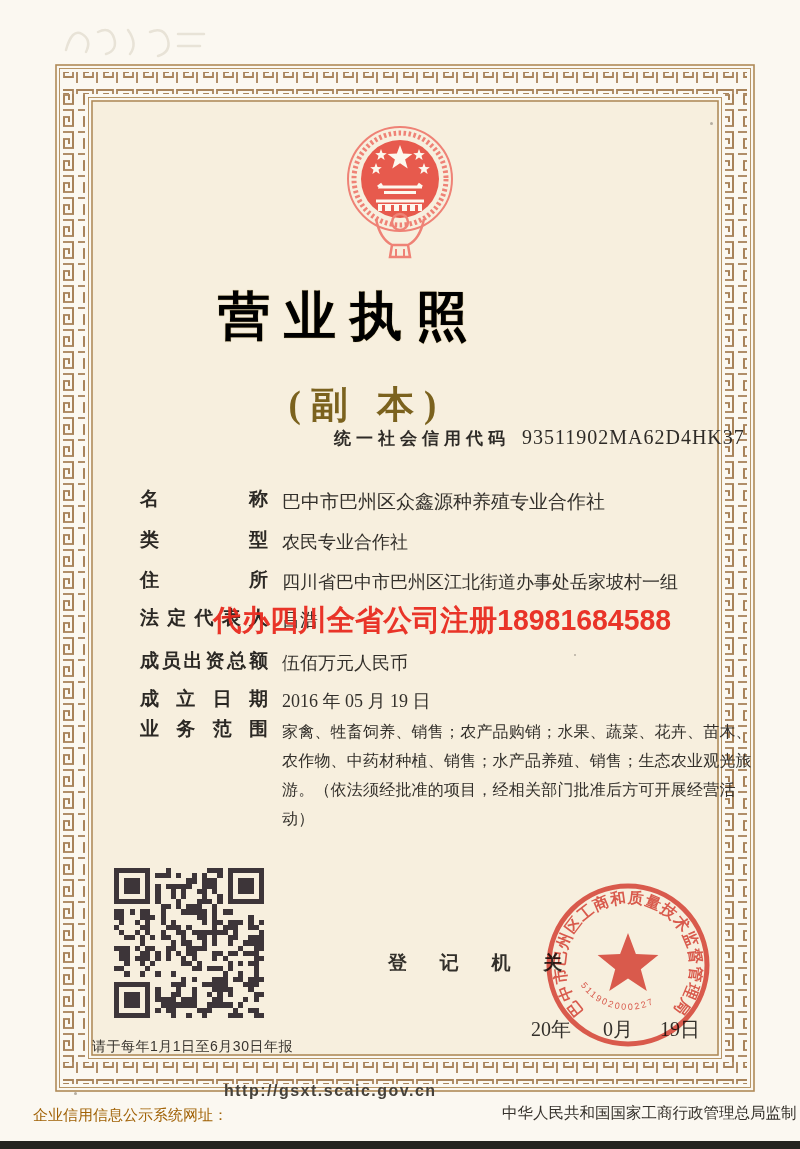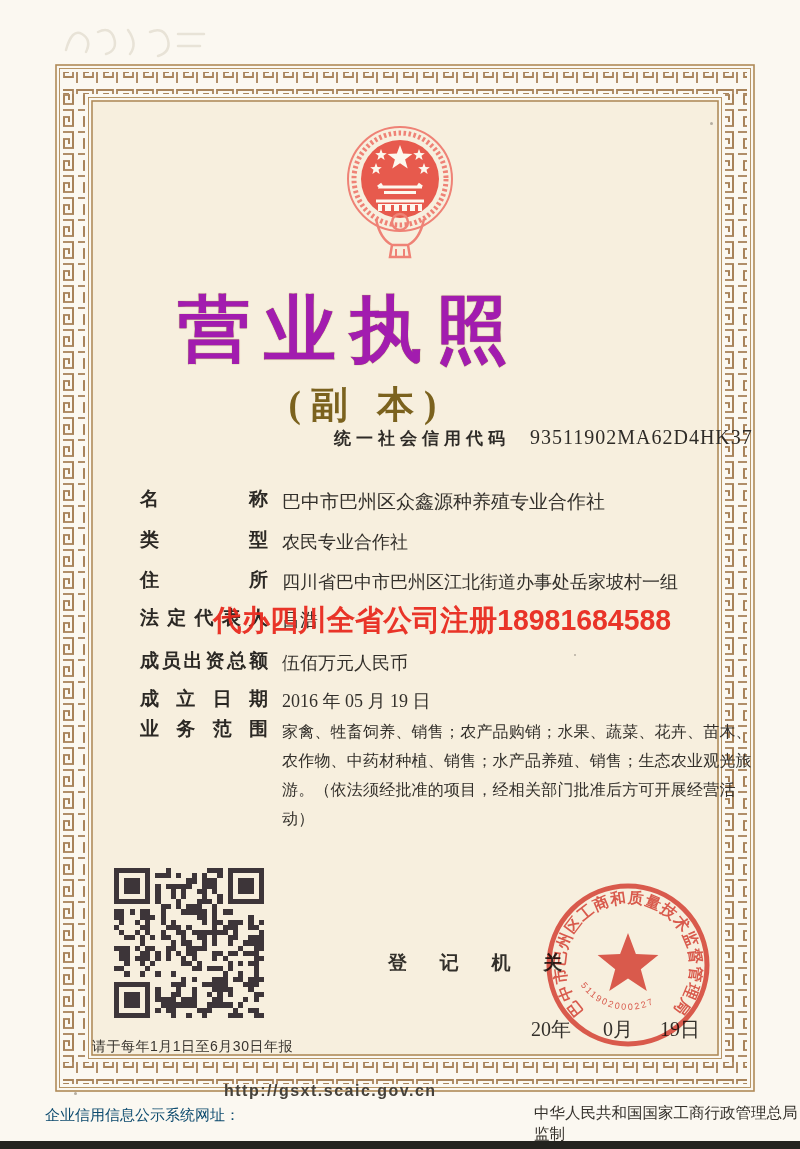--- a/index.html
+++ b/index.html
@@ -5,27 +5,27 @@
   html,body{margin:0;padding:0;}
   body{width:800px;height:1149px;position:relative;overflow:hidden;
        font-family:"Liberation Serif","DejaVu Serif",serif;background:#fbf8f1;}
   .scan{position:absolute;inset:0;background:#fbf8f1;}
   .abs{position:absolute;}
   
   #frame-svg{position:absolute;left:55px;top:64px;width:700px;height:1028px;}
   
   .title{left:0;top:282px;width:700px;text-align:center;
          font-family:"Liberation Sans","DejaVu Sans",sans-serif;font-weight:bold;
-         font-size:72px;letter-spacing:14px;color:#a21caf;z-index:4;
+         font-size:52px;letter-spacing:14px;color:#000000;z-index:4;
          text-shadow:0 0 1px #8d722a;}
   .copy-type{left:0;top:380px;width:735px;text-align:center;
          font-size:37px;font-weight:bold;color:#7b621e;letter-spacing:10px;z-index:4;}
   .credit-line{left:334px;top:426px;z-index:4;white-space:nowrap;}
   .credit-label{font-size:17px;font-weight:bold;color:#2e2b27;letter-spacing:5px;text-align:right;}
-  .credit-code{font-size:20px;color:#2e2b27;letter-spacing:1px;margin-left:16px;}
+  .credit-code{font-size:20px;color:#2e2b27;letter-spacing:1px;margin-left:8px;}
   
   .frow{position:absolute;left:140px;width:612px;z-index:2;}
   .flabel{position:absolute;left:0;top:0;width:128px;
           font-size:19px;font-weight:bold;color:#2b2824;
           text-align:justify;text-align-last:justify;text-justify:inter-character;}
   .fvalue{position:absolute;left:142px;top:1px;width:472px;
           font-size:18px;color:#33302b;line-height:1.6;}
   .fvalue.scope{font-size:16px;line-height:1.82;letter-spacing:.2px;}
   
   .watermark{left:213px;top:601px;z-index:6;white-space:nowrap;
@@ -33,22 +33,22 @@
          font-size:29px;font-weight:bold;color:#e8261b;opacity:.93;
          transform:scaleX(.98);transform-origin:left;}
   
   .registrar{left:388px;top:950px;font-size:19px;font-weight:bold;color:#322f2a;
          letter-spacing:14px;z-index:2;white-space:nowrap;}
   .date-part{position:absolute;top:1016px;font-size:20px;color:#33302b;z-index:3;white-space:nowrap;}
   .annual-note{left:92px;top:1038px;font-family:"Liberation Sans","DejaVu Sans",sans-serif;
          font-size:14px;color:#38342e;letter-spacing:.5px;z-index:2;}
   .footer-url{left:224px;top:1082px;font-family:"Liberation Sans","DejaVu Sans",sans-serif;
          font-size:16px;font-weight:bold;color:#45413a;letter-spacing:1.5px;z-index:5;}
-  .footer-left{left:45px;top:1106px;font-size:15px;color:#0c4a6e;z-index:2;}
-  .footer-right{left:502px;top:1103px;font-size:15.5px;color:#35312b;z-index:2;margin-left:32px;}
+  .footer-left{left:33px;top:1106px;font-size:15px;color:#a16207;z-index:2;}
+  .footer-right{left:502px;top:1103px;font-size:15.5px;color:#35312b;z-index:2;}
   
   #qr-svg{position:absolute;left:114px;top:868px;width:150px;height:150px;z-index:2;}
   #stamp-svg{position:absolute;left:544px;top:881px;width:168px;height:168px;z-index:7;
          opacity:.88;mix-blend-mode:multiply;}
   #emblem-svg{position:absolute;left:346px;top:115px;width:108px;height:148px;z-index:2;}
   #scribble-svg{position:absolute;left:58px;top:20px;width:180px;height:48px;z-index:1;opacity:.55;}
   .bottom-strip{left:0;top:1141px;width:800px;height:8px;background:#23231f;z-index:8;}
   .speck{position:absolute;border-radius:50%;background:#b5ada0;z-index:1;}
 </style>
 </head>

